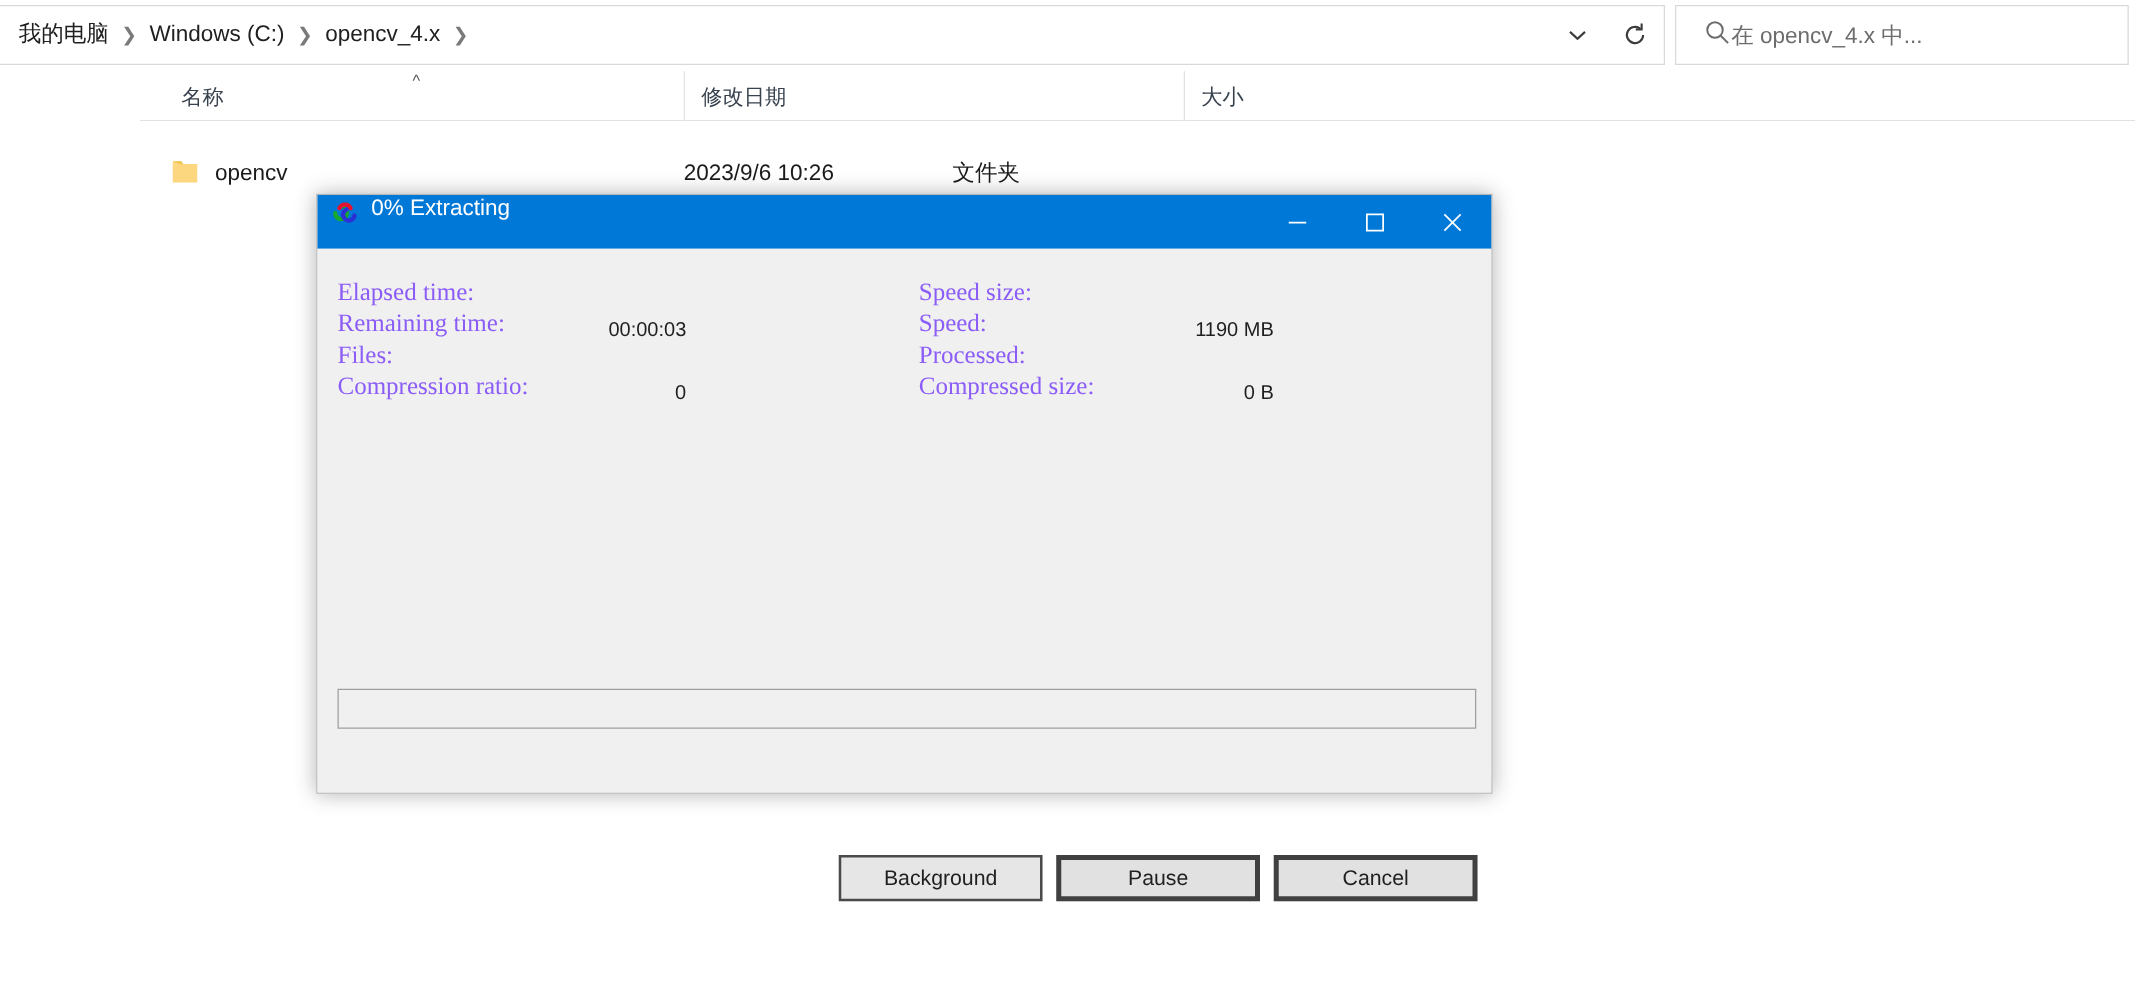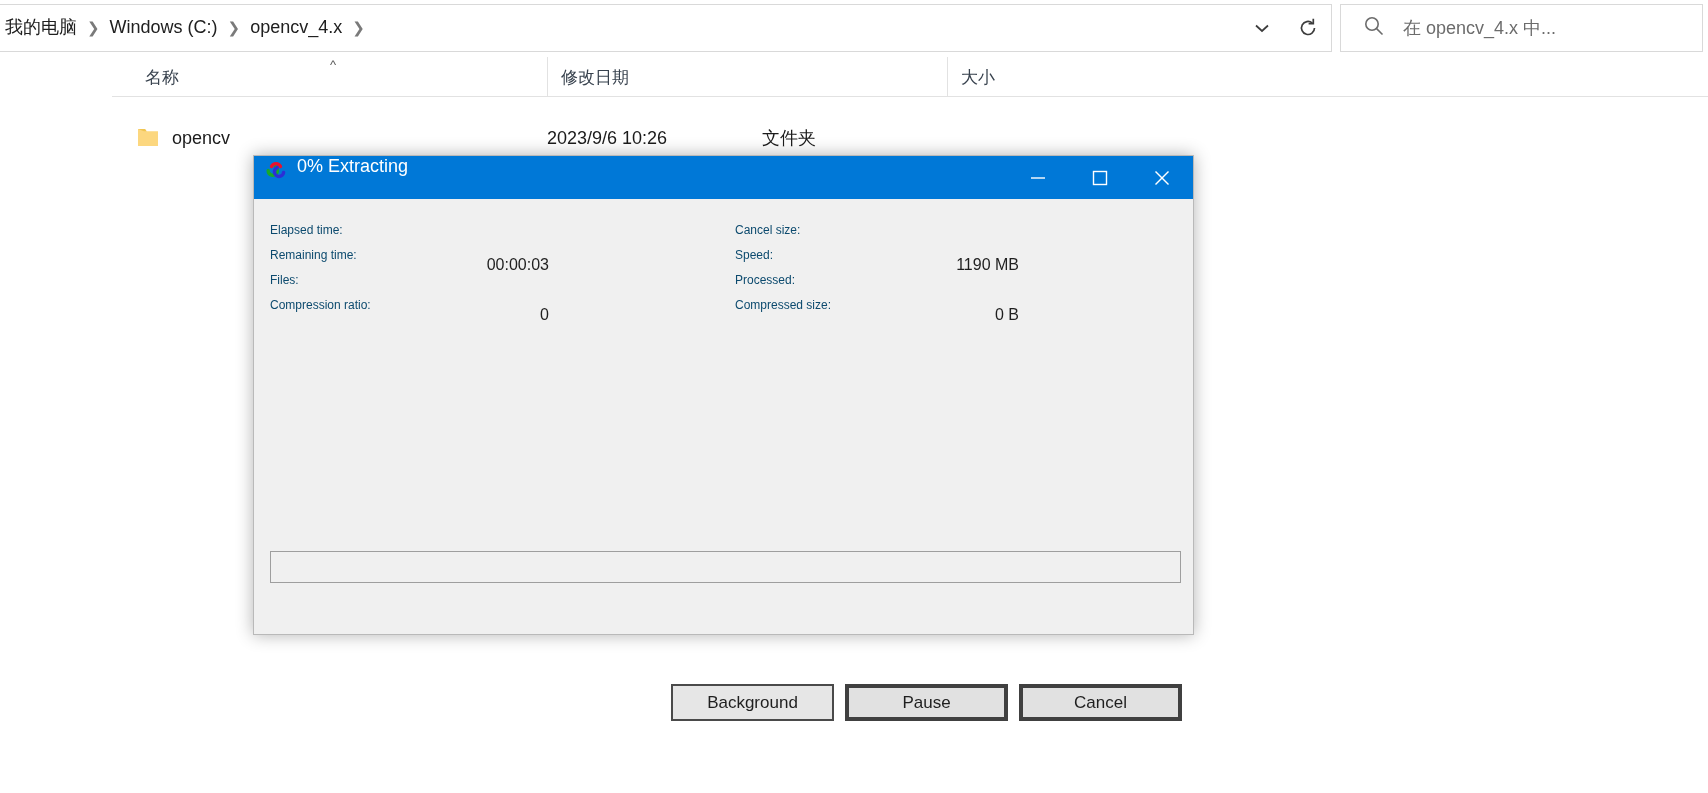--- a/index.html
+++ b/index.html
@@ -35,21 +35,21 @@
     border-left: none;
     background: #ffffff;
     display: flex;
     align-items: center;
     min-width: 0;
   }
   .breadcrumb {
     flex: 1 1 auto;
     display: flex;
     align-items: center;
-    padding-left: 0px;
+    padding-left: 10px;
     white-space: nowrap;
     overflow: hidden;
     min-width: 0;
   }
   .crumb {
     font-size: 18px;
     color: #202020;
     padding: 4px 5px;
     line-height: 1.3;
   }
@@ -86,21 +86,20 @@
   }
   .search-box {
     flex: 0 0 auto;
     width: 363px;
     margin: 4px 5px 5px 8px;
     border: 1px solid #d9d9d9;
     background: #ffffff;
     display: flex;
     align-items: center;
     padding-left: 22px;
-    gap: 18px;
   }
   .search-placeholder {
     font-size: 18px;
     color: #6c6c6c;
     white-space: nowrap;
   }
 
   
   .navpane {
     position: absolute;
@@ -232,24 +231,24 @@
 
   .dlg-body {
     position: absolute;
     left: 0; top: 43px;
     width: 939px;
     height: 435px;
     background: #f0f0f0;
   }
   .info-label {
     position: absolute;
-    font-size: 12px;
-    color: #0c4a6e;
-    white-space: nowrap;
-    font-family: Liberation Sans, sans-serif;
+    font-size: 20px;
+    color: #8b5cf6;
+    white-space: nowrap;
+    font-family: Liberation Serif, serif;
   }
   .info-value {
     position: absolute;
     font-size: 16px;
     color: #1f1f1f;
     white-space: nowrap;
     text-align: right;
     font-family: "Liberation Sans", sans-serif;
     margin-top: 33px;
   }
@@ -399,21 +398,21 @@
 
     <span class="info-label" style="left:16px; top:49px">Remaining time:</span>
     <span class="info-value" style="left:200px; top:49px; width:95px"></span>
 
     <span class="info-label" style="left:16px; top:74px">Files:</span>
     <span class="info-value" style="left:200px; top:74px; width:95px">0</span>
 
     <span class="info-label" style="left:16px; top:99px">Compression ratio:</span>
     <span class="info-value" style="left:200px; top:99px; width:95px"></span>
 
-    <span class="info-label" style="left:481px; top:24px">Cancel size:</span>
+    <span class="info-label" style="left:481px; top:24px">Speed size:</span>
     <span class="info-value" style="left:660px; top:24px; width:105px">1190 MB</span>
 
     <span class="info-label" style="left:481px; top:49px">Speed:</span>
     <span class="info-value" style="left:660px; top:49px; width:105px"></span>
 
     <span class="info-label" style="left:481px; top:74px">Processed:</span>
     <span class="info-value" style="left:660px; top:74px; width:105px">0 B</span>
 
     <span class="info-label" style="left:481px; top:99px">Compressed size:</span>
     <span class="info-value" style="left:660px; top:99px; width:105px"></span>

